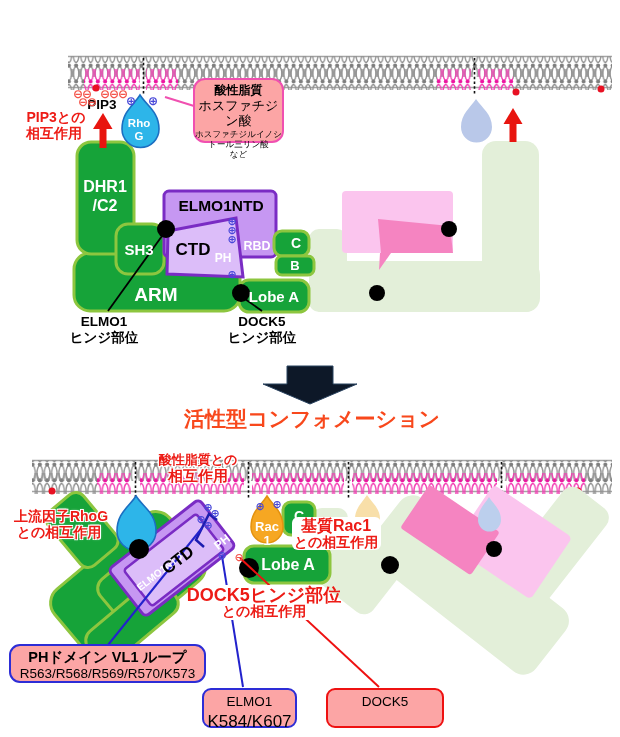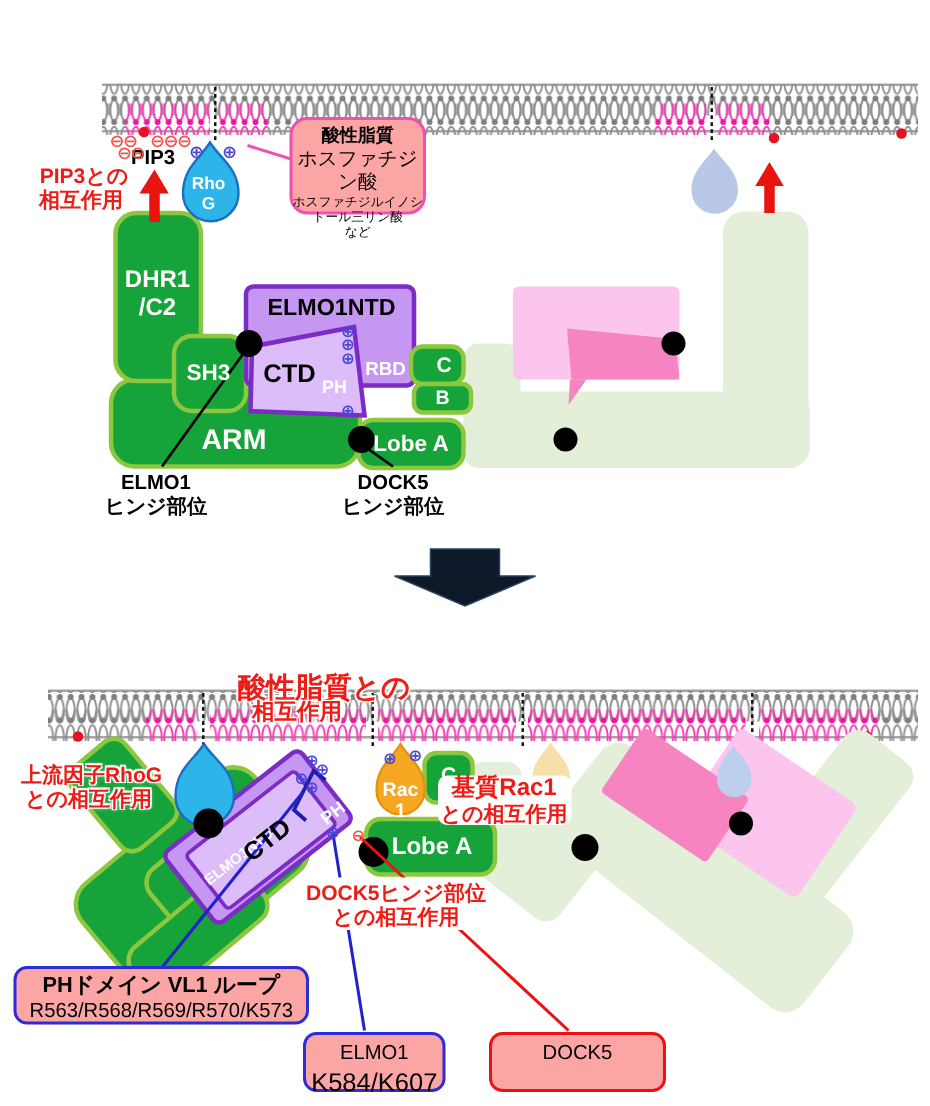--- a/index.html
+++ b/index.html
@@ -172,44 +172,45 @@
 <div class="txt w" style="left:257px;top:246px;font-size:12.5px;">RBD</div>
 <div class="txt w" style="left:296px;top:243px;font-size:14px;">C</div>
 <div class="txt w" style="left:295px;top:265px;font-size:13px;">B</div>
 <div class="txt w" style="left:274px;top:296px;font-size:15px;">Lobe A</div>
 
 <div class="txt blk" style="left:104px;top:322px;font-size:13.5px;">ELMO1</div>
 <div class="txt blk" style="left:104px;top:338px;font-size:13.5px;">ヒンジ部位</div>
 <div class="txt blk" style="left:262px;top:322px;font-size:13.5px;">DOCK5</div>
 <div class="txt blk" style="left:262px;top:338px;font-size:13.5px;">ヒンジ部位</div>
 
-
-<div class="txt red halo" style="left:216px;top:459px;font-size:19px;">酸性脂質との</div>
+<div class="txt" style="left:312px;top:418px;font-size:21px;color:#f8481c;">活性型コンフォメーション</div>
+
+<div class="txt red halo" style="left:198px;top:459px;font-size:13px;">酸性脂質との</div>
 <div class="txt red halo" style="left:198px;top:475px;font-size:15px;">相互作用</div>
 
 <div class="txt red halo" style="left:61px;top:516px;font-size:14px;">上流因子RhoG</div>
 <div class="txt red halo" style="left:59px;top:532px;font-size:14px;">との相互作用</div>
 
 <div class="labelbox whitebg" style="left:292px;top:517px;width:89px;height:33px;"></div>
 <div class="txt red" style="left:336px;top:526px;font-size:16px;">基質Rac1</div>
 <div class="txt red" style="left:336px;top:542px;font-size:14px;">との相互作用</div>
 
 <div class="labelbox whitebg" style="left:202px;top:585px;width:124px;height:35px;"></div>
-<div class="txt red" style="left:264px;top:595px;font-size:14px;text-align:center;">DOCK5ヒンジ部位</div>
+<div class="txt red" style="left:264px;top:595px;font-size:18px;text-align:center;">DOCK5ヒンジ部位</div>
 <div class="txt red" style="left:264px;top:611px;font-size:14px;">との相互作用</div>
 
 <div class="txt w rot" style="left:160px;top:572px;font-size:10px;">ELMO1NTD</div>
 <div class="txt blk rot" style="left:178px;top:560px;font-size:17px;">CTD</div>
 <div class="txt w rot" style="left:222px;top:542px;font-size:12px;">PH</div>
 <div class="txt w" style="left:267px;top:526px;font-size:13px;">Rac</div>
 <div class="txt w" style="left:267px;top:540px;font-size:13px;">1</div>
 <div class="txt w" style="left:299px;top:516px;font-size:14px;">C</div>
 <div class="txt w" style="left:288px;top:565px;font-size:16px;">Lobe A</div>
 
-<div class="labelbox bluebox" style="left:9px;top:644px;width:197px;height:39px;padding-top:3px;">
+<div class="labelbox bluebox" style="left:9px;top:644px;width:197px;height:39px;padding-top:3px;border-radius:11px;">
   <div style="font-size:14.5px;font-weight:bold;color:#000;line-height:1.2;">PHドメイン VL1 ループ</div>
   <div style="font-size:13.5px;color:#000;line-height:1.2;">R563/R568/R569/R570/K573</div>
 </div>
 
 <div class="labelbox bluebox" style="left:202px;top:688px;width:95px;height:40px;padding-top:4px;">
   <div style="font-size:13.5px;color:#000;line-height:1.25;">ELMO1</div>
   <div style="font-size:17px;color:#000;line-height:1.25;">K584/K607</div>
 </div>
 
 <div class="labelbox redbox" style="left:326px;top:688px;width:118px;height:40px;padding-top:4px;">

